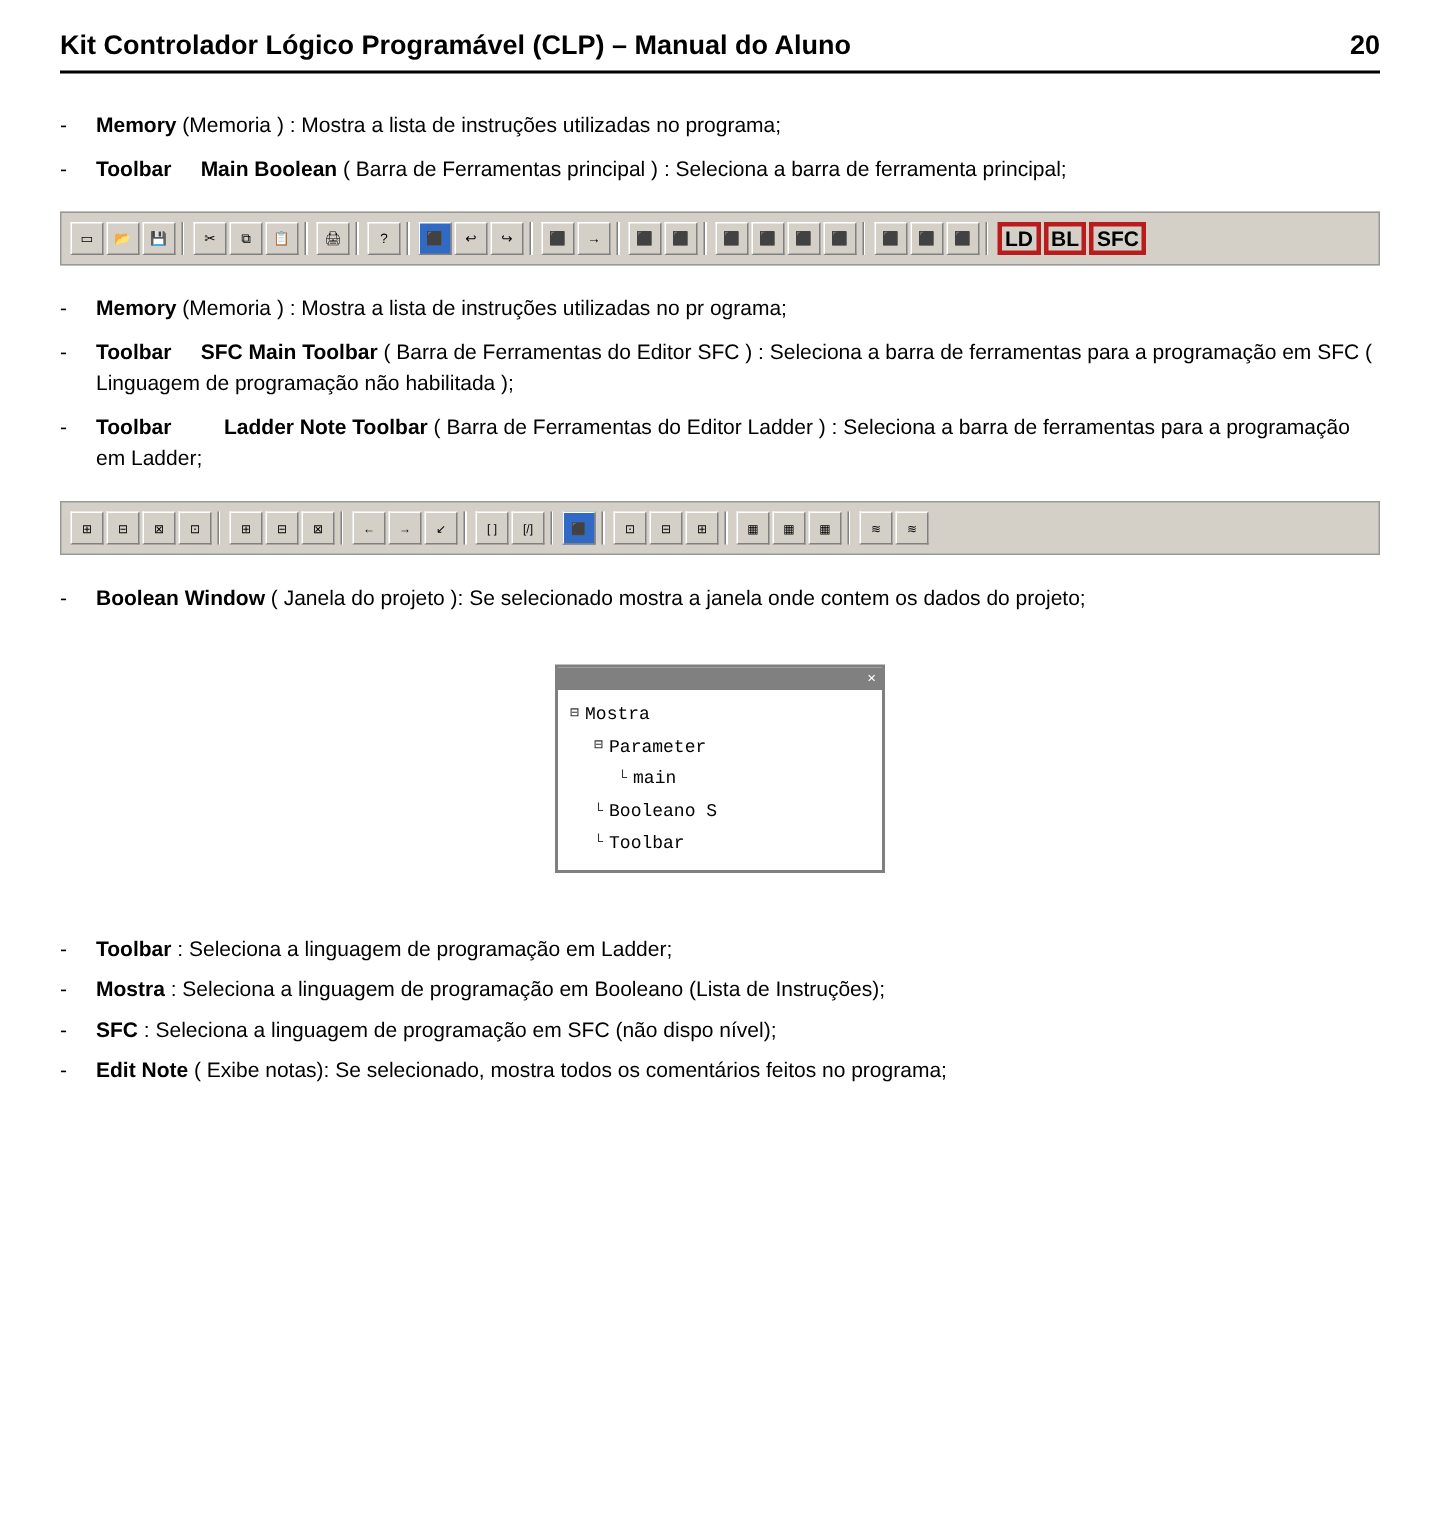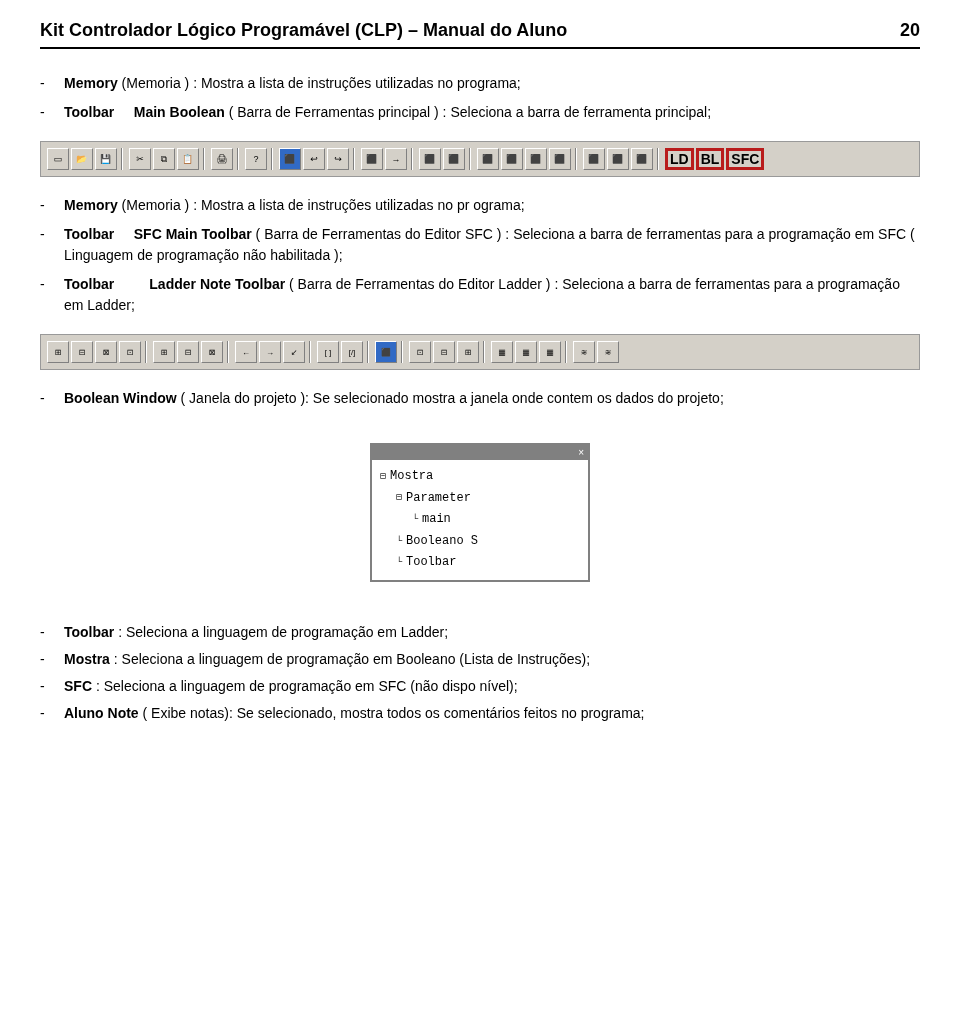--- a/index.html
+++ b/index.html
@@ -350,19 +350,19 @@
       <span class="dash">-</span>
       <span class="body-text">
         <span class="term">SFC</span>
         <span> : Seleciona a linguagem de programação em SFC (não dispo nível);</span>
       </span>
     </div>
 
     <div class="bottom-entry">
       <span class="dash">-</span>
       <span class="body-text">
-        <span class="term">Aluno Note</span>
+        <span class="term">Edit Note</span>
         <span> ( Exibe notas): Se selecionado, mostra todos os comentários feitos no programa;</span>
       </span>
     </div>
   </div>
 
 </div>
 
 </body></html>

